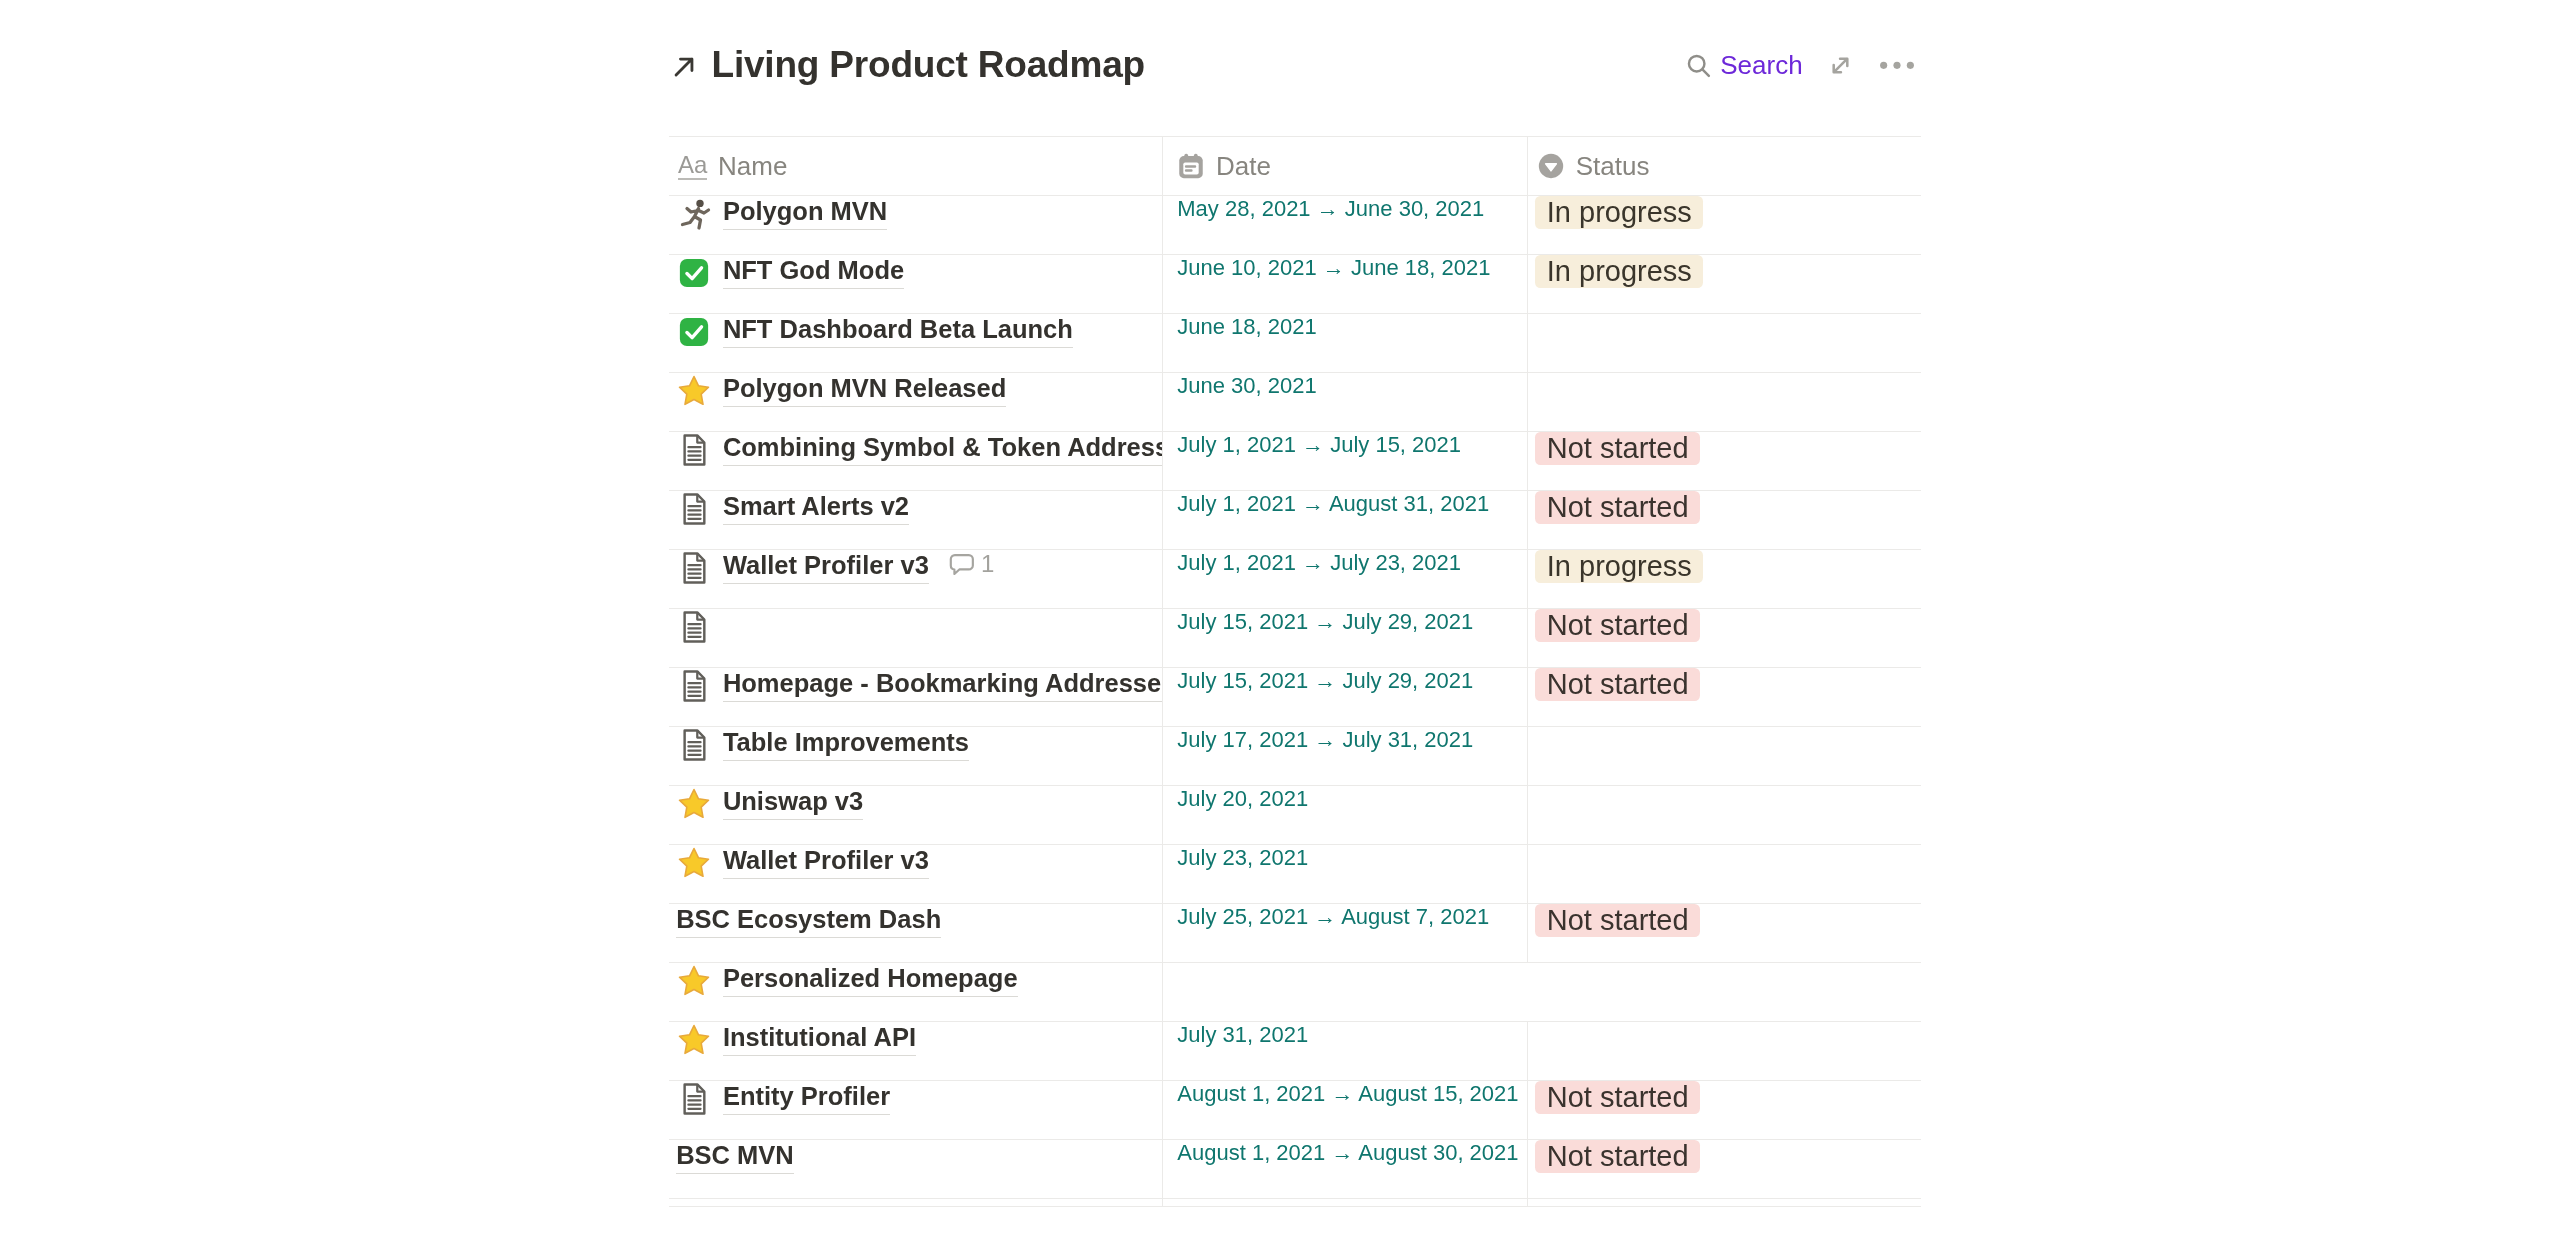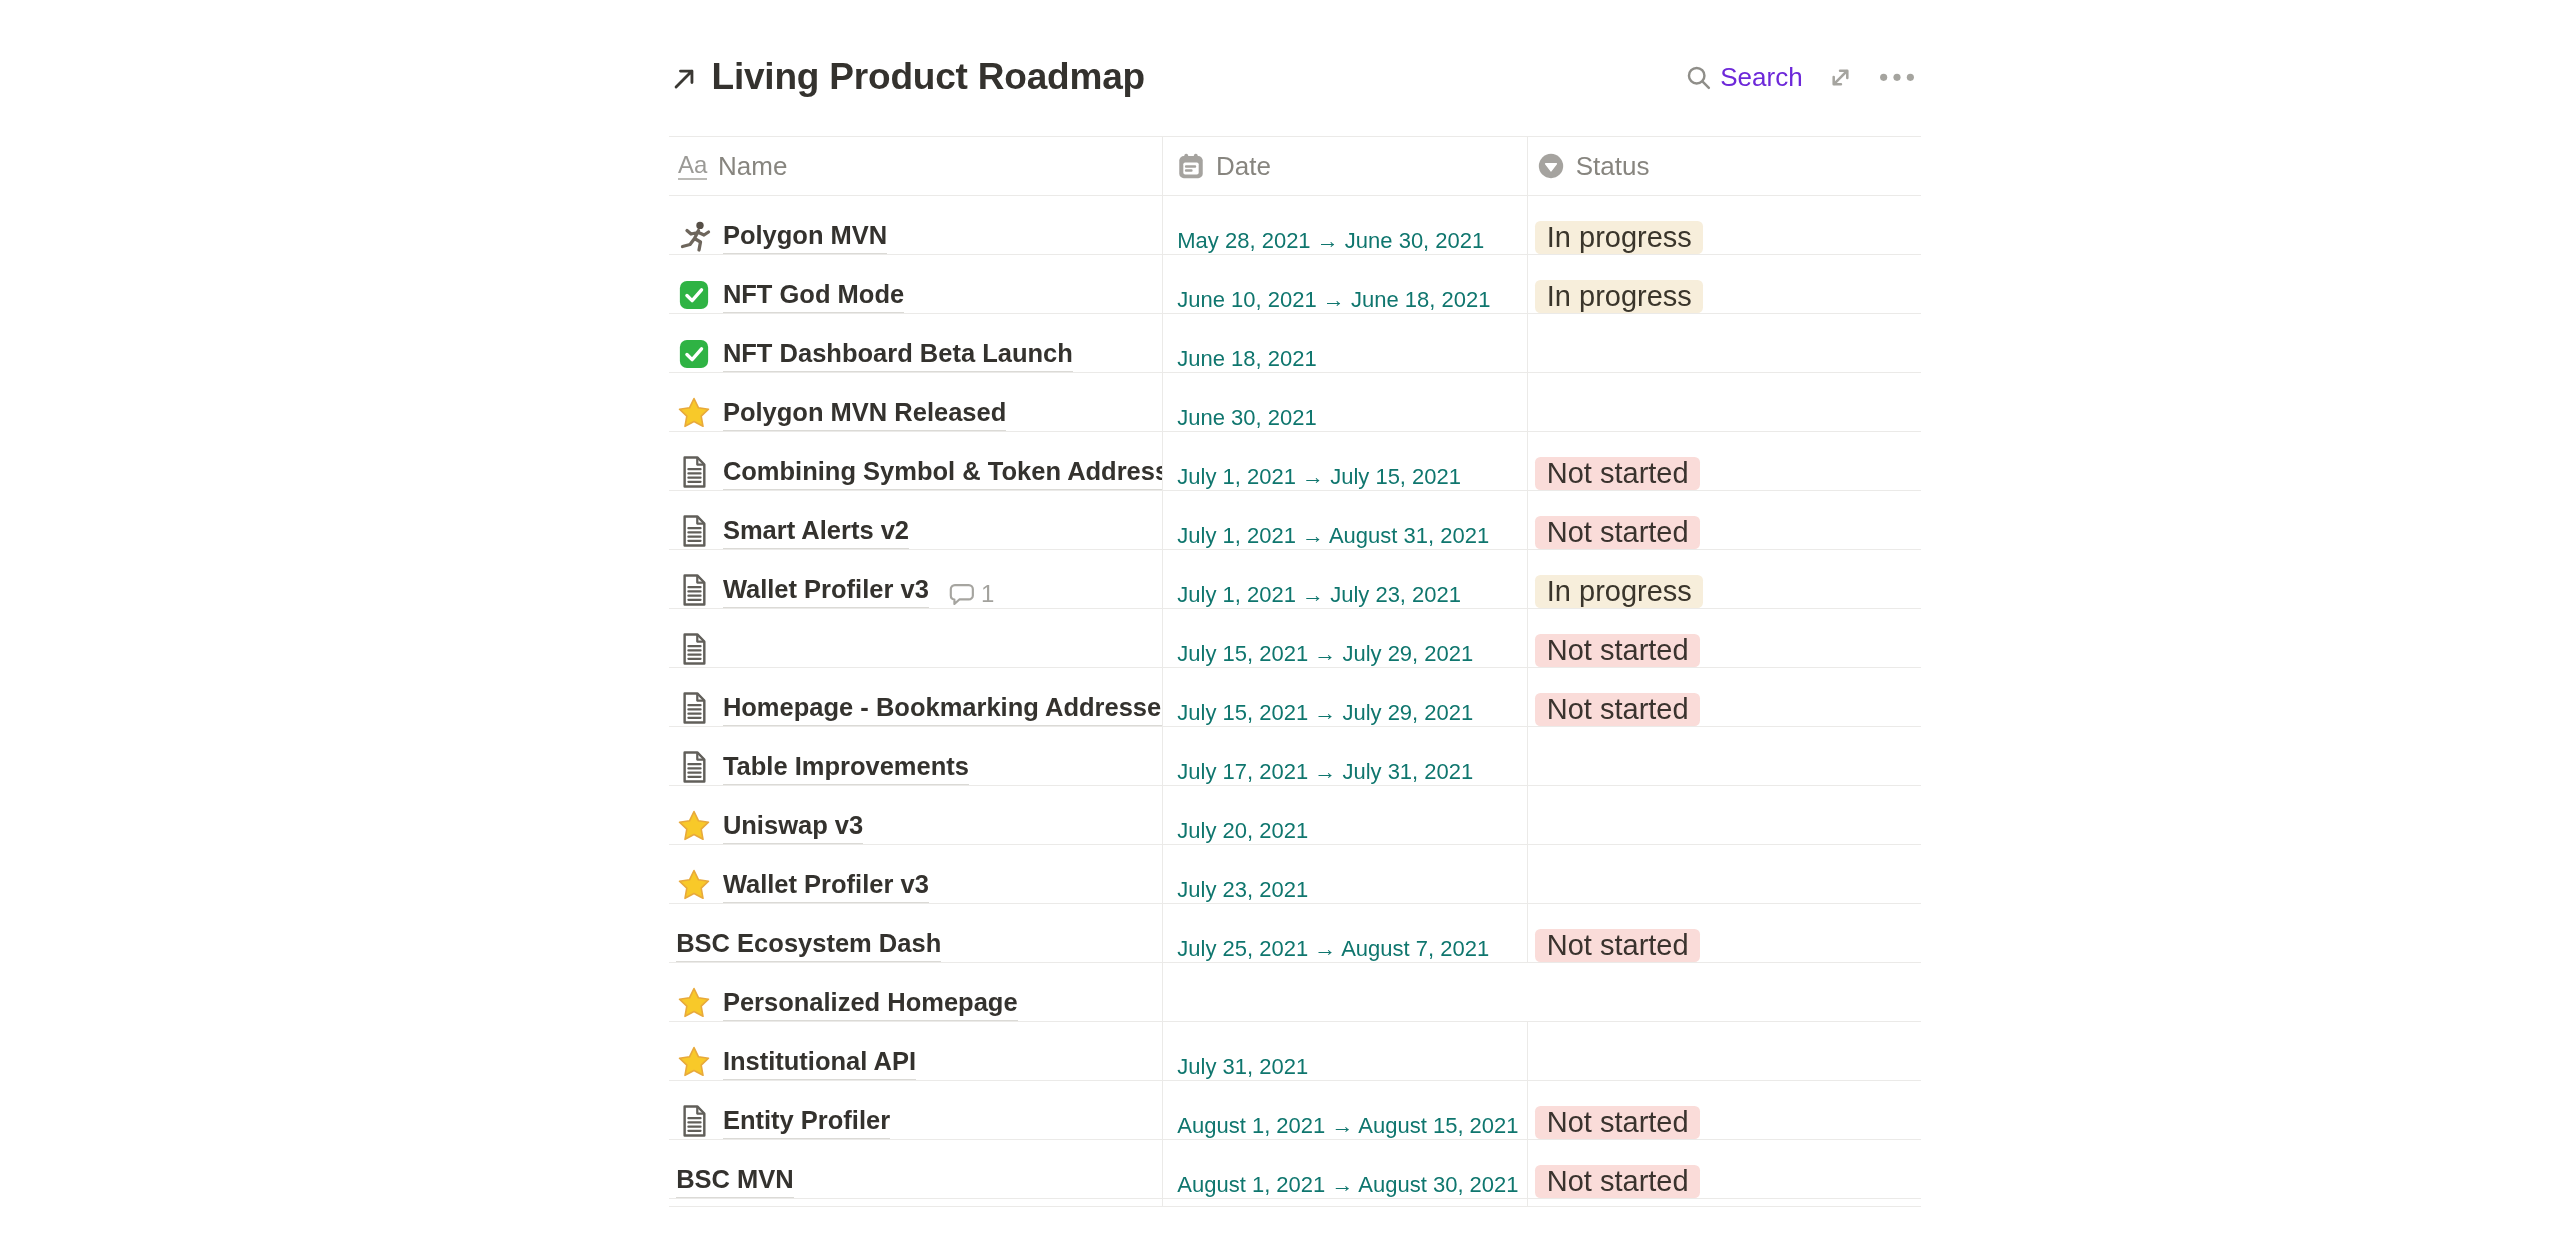--- a/index.html
+++ b/index.html
@@ -1,39 +1,39 @@
 <!DOCTYPE html>
 <html style="font-size:14.3px"><head>
 <meta charset="utf-8">
 <style>
   html,body{margin:0;padding:0;width:2576px;height:1250px;background:#ffffff;overflow:hidden;
     font-family:"Liberation Sans",sans-serif;-webkit-font-smoothing:antialiased;}
   .page{position:absolute;left:669px;top:0;width:1252px;height:1250px;background:#fff;}
 
   
-  .titlebar{position:absolute;top:50px;left:0;right:0;height:54px;display:flex;align-items:center;justify-content:space-between;}
+  .titlebar{position:absolute;top:38px;left:0;right:0;height:54px;display:flex;align-items:center;justify-content:space-between;}
   .title-left{display:flex;align-items:center;gap:12.5px;}
   .title-arrow{width:30px;height:30px;flex:0 0 auto;margin-top:3.6px;}
   h1.page-title{font-size:37px;font-weight:700;color:#34322e;margin:0;letter-spacing:-0.2px;}
   .title-controls{display:flex;align-items:center;gap:23px;padding-right:5.4px;color:#7f7e7a;}
   .search-btn{display:flex;align-items:center;gap:8px;cursor:pointer;}
   .search-label{font-size:26px;color:#6d28d9;}
   .icon-btn{display:flex;align-items:center;justify-content:center;cursor:pointer;}
 
   
   .dbtable{position:absolute;top:136px;left:0;right:0;}
   .thead{display:flex;height:60px;border-top:1.8px solid #ebeae8;border-bottom:1.8px solid #ebeae8;box-sizing:border-box;}
   .hcell{display:flex;align-items:center;gap:10.7px;color:#87857f;font-size:26px;box-sizing:border-box;}
   .hcell .aa-icon{font-size:24px;font-weight:500;color:#9b9a96;border-bottom:2.7px solid #bbbab6;line-height:1.05;}
   .col-name{width:494px;padding-left:9px;border-right:1.8px solid #ebeae8;}
   .col-date{width:365px;padding-left:14.3px;border-right:1.8px solid #ebeae8;}
   .col-status{flex:1;padding-left:9px;}
 
   .row{display:flex;height:59px;border-bottom:1.8px solid #ebeae8;box-sizing:border-box;}
-  .cell{box-sizing:border-box;display:flex;align-items:flex-end;}
+  .cell{box-sizing:border-box;display:flex;align-items:flex-start;}
   .name-cell{width:494px;padding-left:7.2px;border-right:1.8px solid #ebeae8;overflow:hidden;white-space:nowrap;gap:10.7px;}
   .date-cell{width:365px;padding-left:14.3px;border-right:1.8px solid #ebeae8;overflow:hidden;white-space:nowrap;}
   .status-cell{flex:1;padding-left:7.2px;overflow:hidden;white-space:nowrap;}
 
   .row-icon{width:36px;height:36px;flex:0 0 auto;display:flex;align-items:center;justify-content:center;}
   .row-name{font-size:25.5px;font-weight:600;color:#34322e;border-bottom:1.8px solid #dbdad6;padding-bottom:2.7px;line-height:1.2;display:inline-block;}
   .comment-wrap{display:flex;align-items:center;gap:5.4px;margin-left:9px;color:#a3a29d;flex:0 0 auto;}
   .comment-num{font-size:24px;color:#a3a29d;}
   .date-text{font-size:22px;color:#0f766e;}
   .status-pill{display:inline-flex;align-items:center;height:33px;padding:0 11.6px;border-radius:5.4px;font-size:29px;color:#3a362e;}

